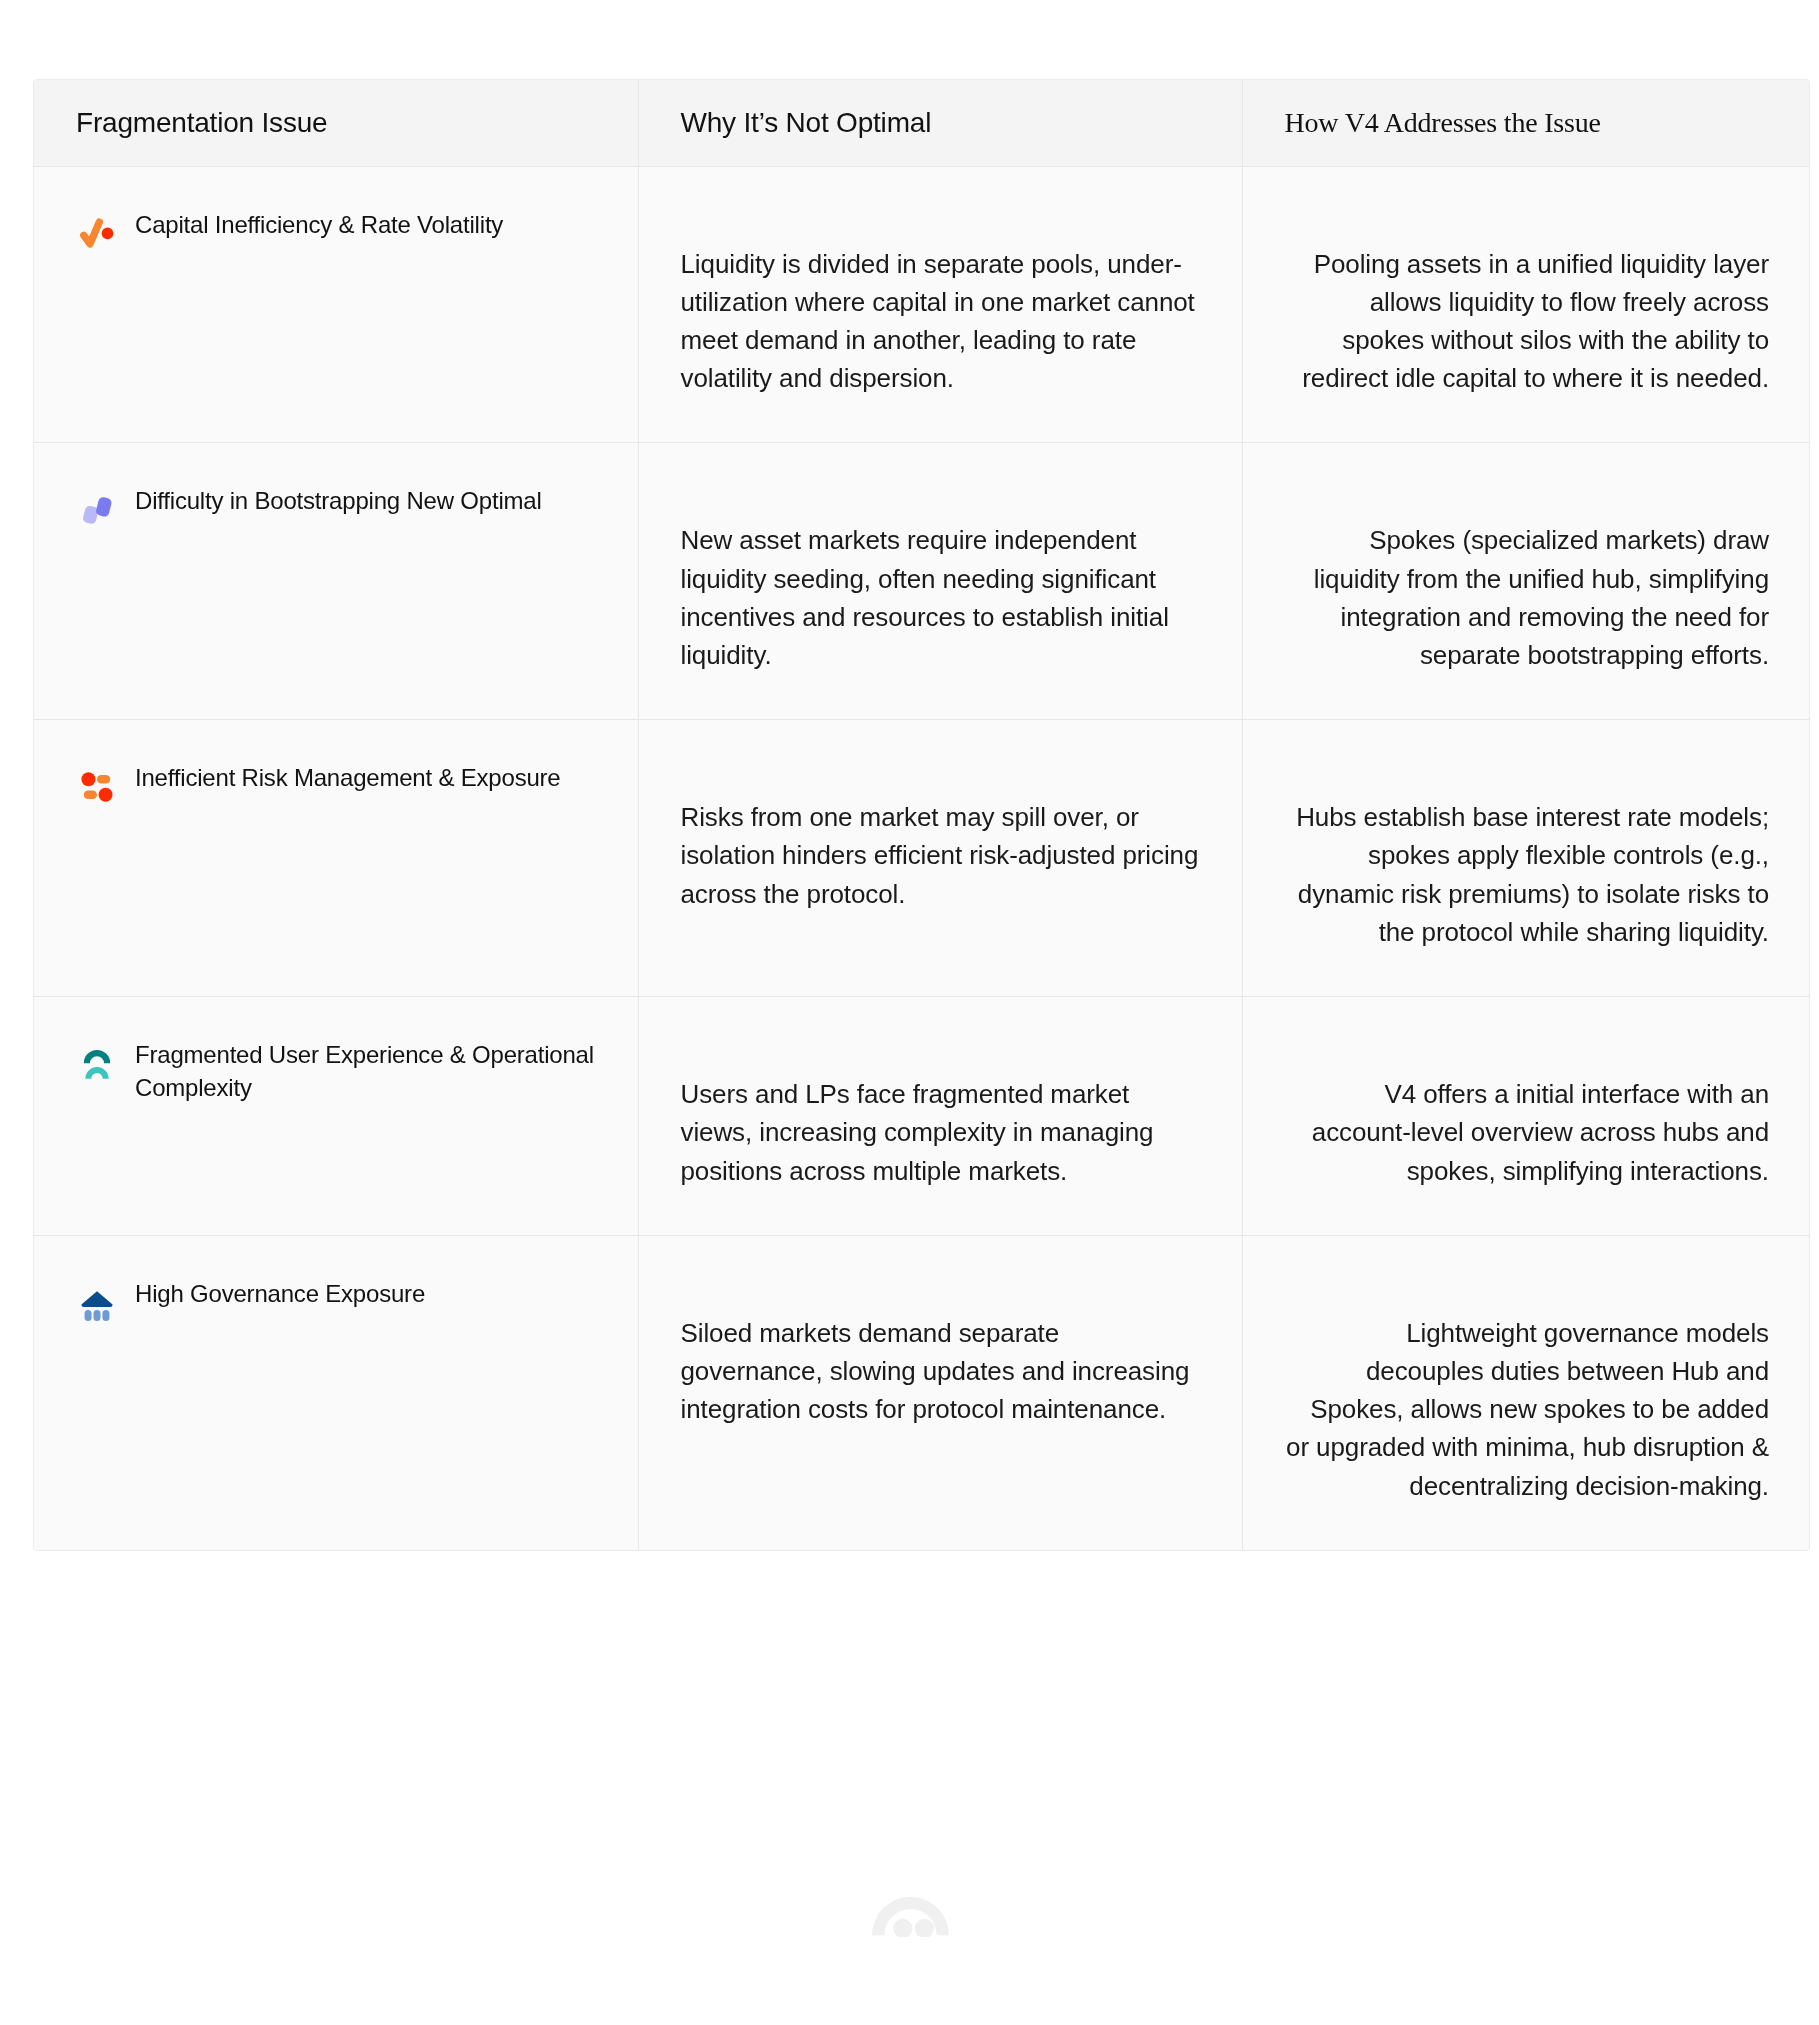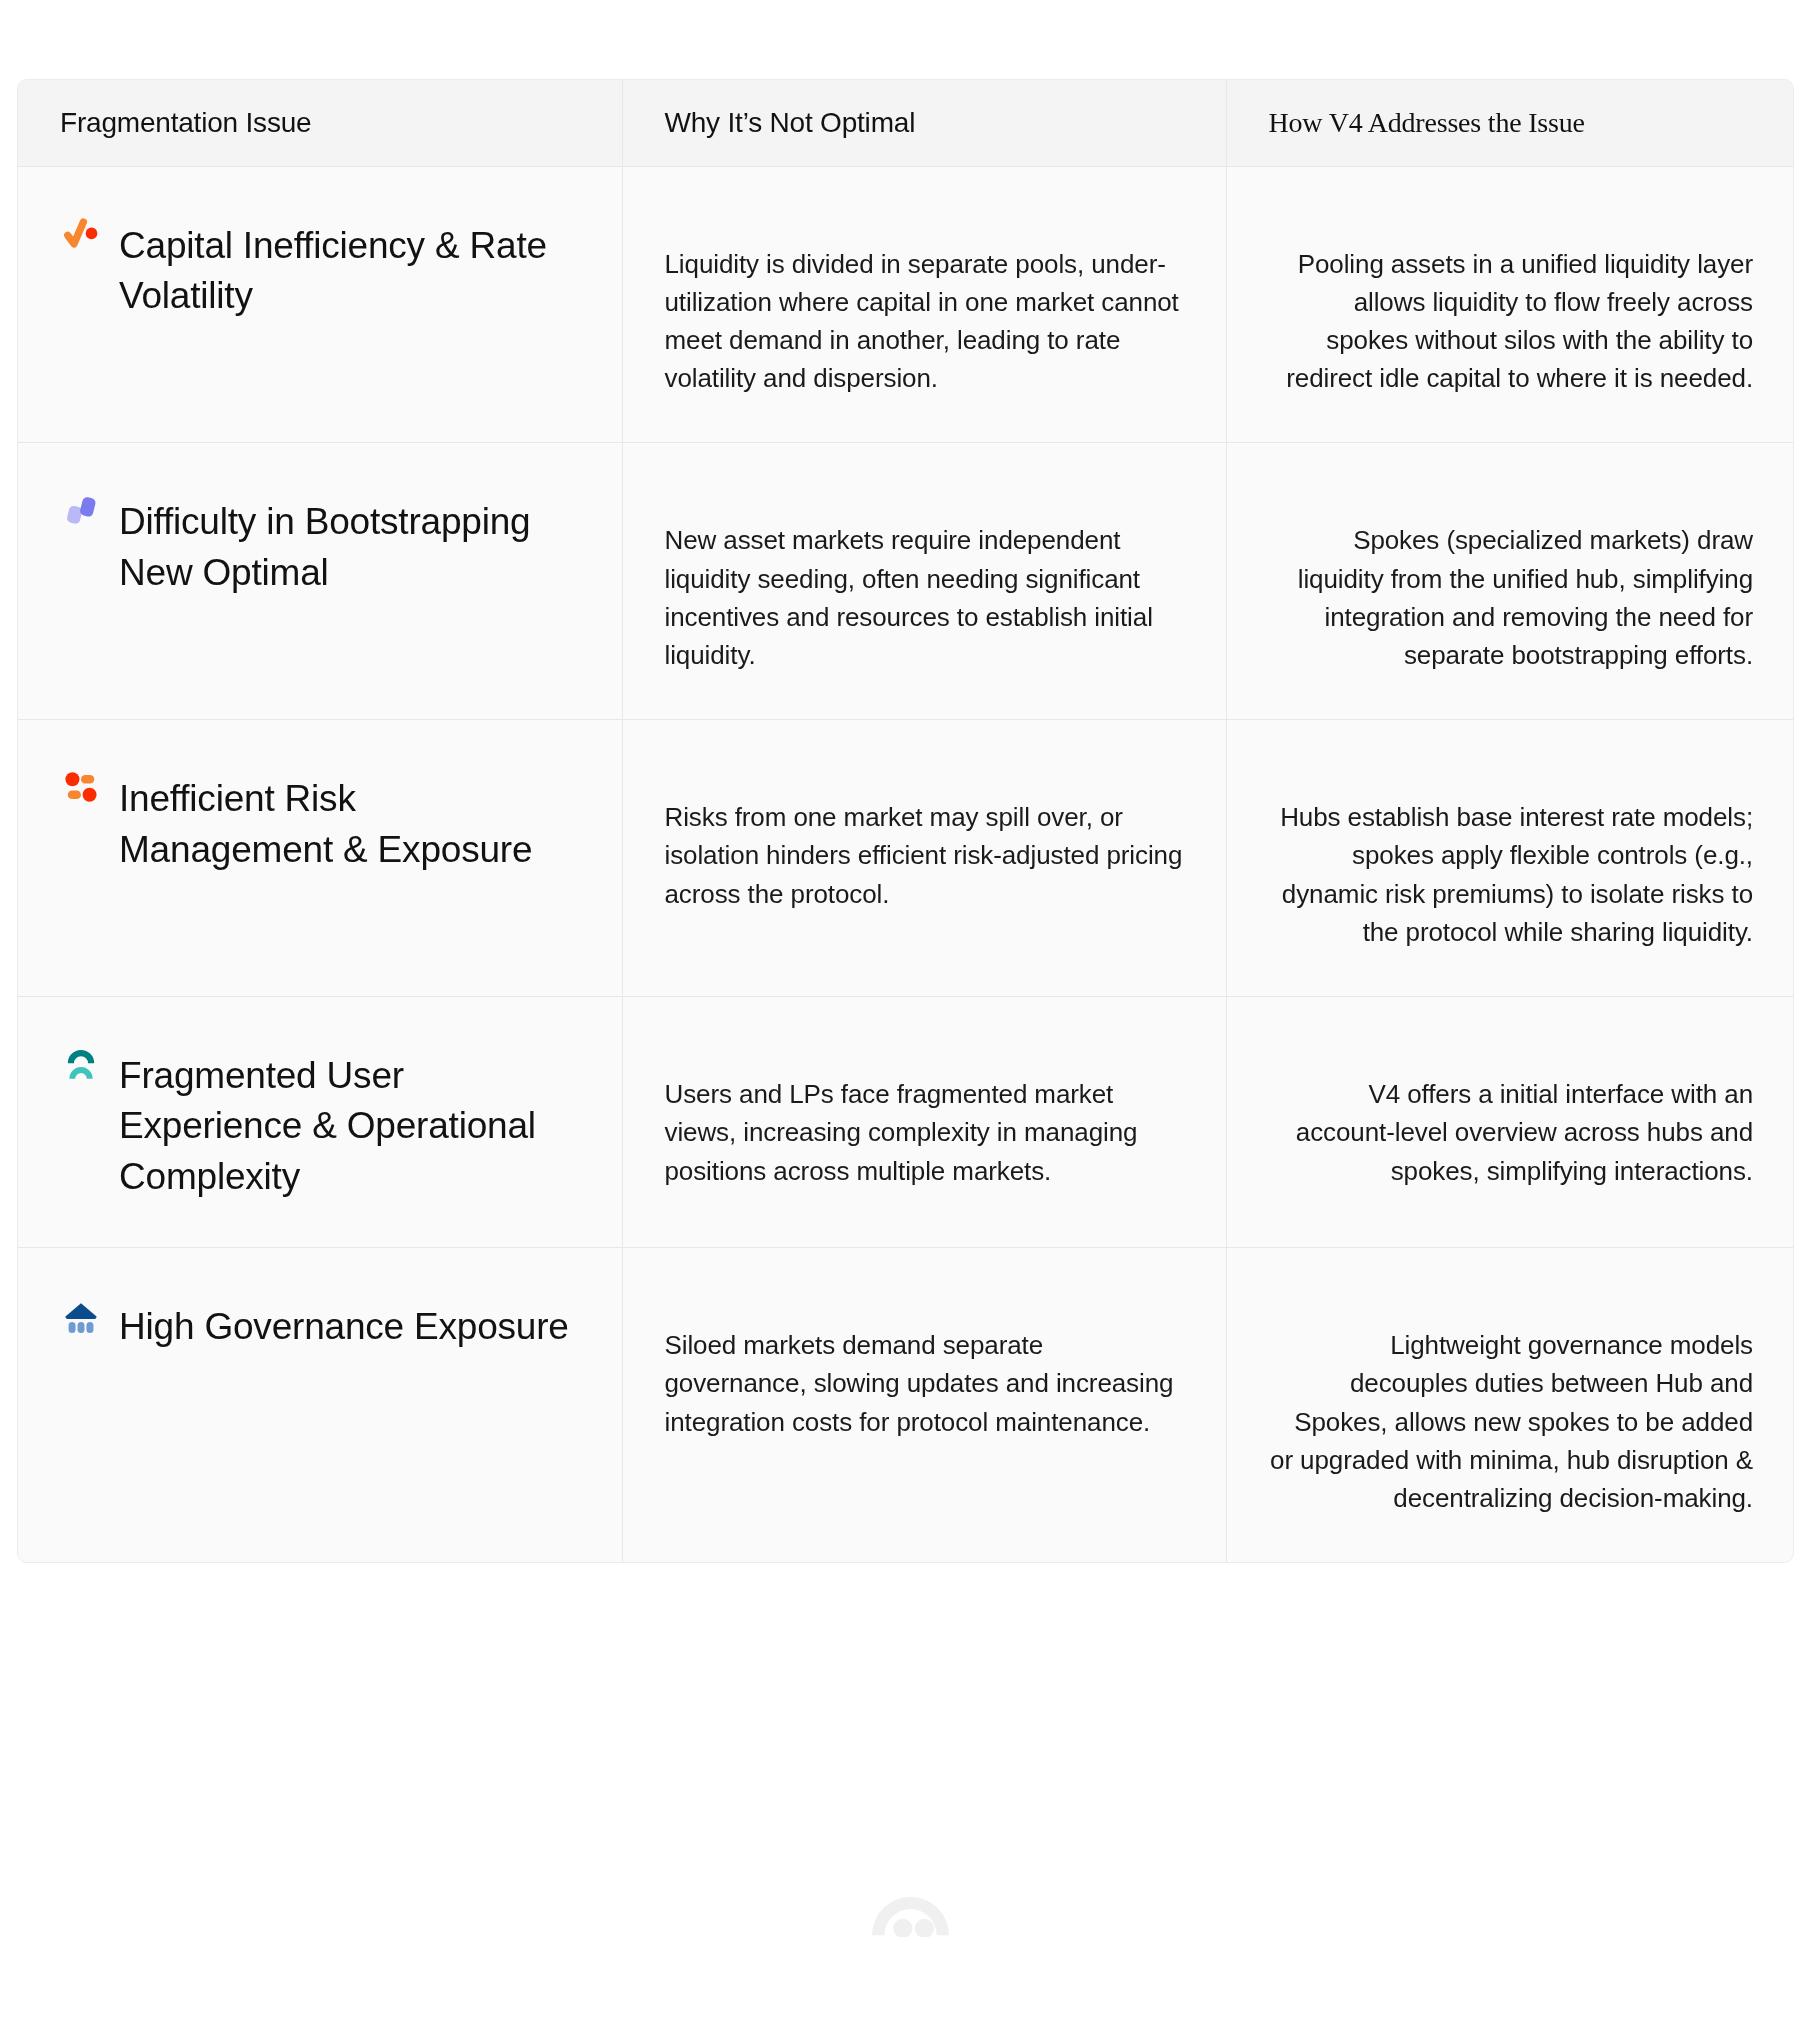--- a/index.html
+++ b/index.html
@@ -16,25 +16,25 @@
     position: relative;
     width: 1820px;
     height: 2025px;
     background: #ffffff;
     overflow: hidden;
   }
 
   
   .table-card {
     position: absolute;
-    left: 17px;
+    left: 33px;
     top: 79px;
     width: 1777px;
     border: 0.8px solid #EBEBEB;
-    border-radius: 10px;
+    border-radius: 4px;
     overflow: hidden;
     background: #FAFAFA;
   }
 
   .table {
     width: 100%;
     border-collapse: collapse;
     table-layout: fixed;
   }
 
@@ -77,25 +77,24 @@
 
   .issue-icon {
     flex: 0 0 auto;
     width: 42px;
     height: 42px;
     margin-top: 3.9px;
     display: block;
   }
 
   .issue-label {
-    font-size: 37px;
+    font-size: 24px;
     line-height: 1.36;
     color: #121212;
     letter-spacing: -0.2px;
-    margin-top: 12px;
   }
 
   .body-text {
     font-size: 26px;
     line-height: 1.47;
     color: #1A1A1A;
     letter-spacing: -0.1px;
     margin-top: 36px;
   }
 

